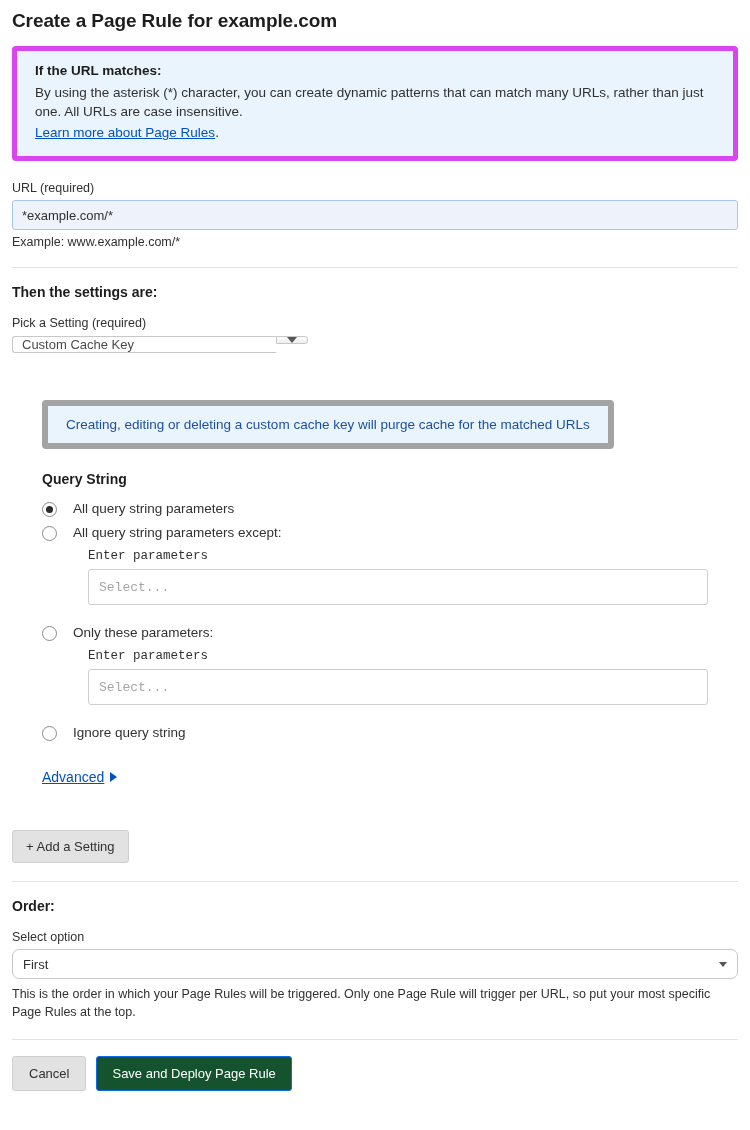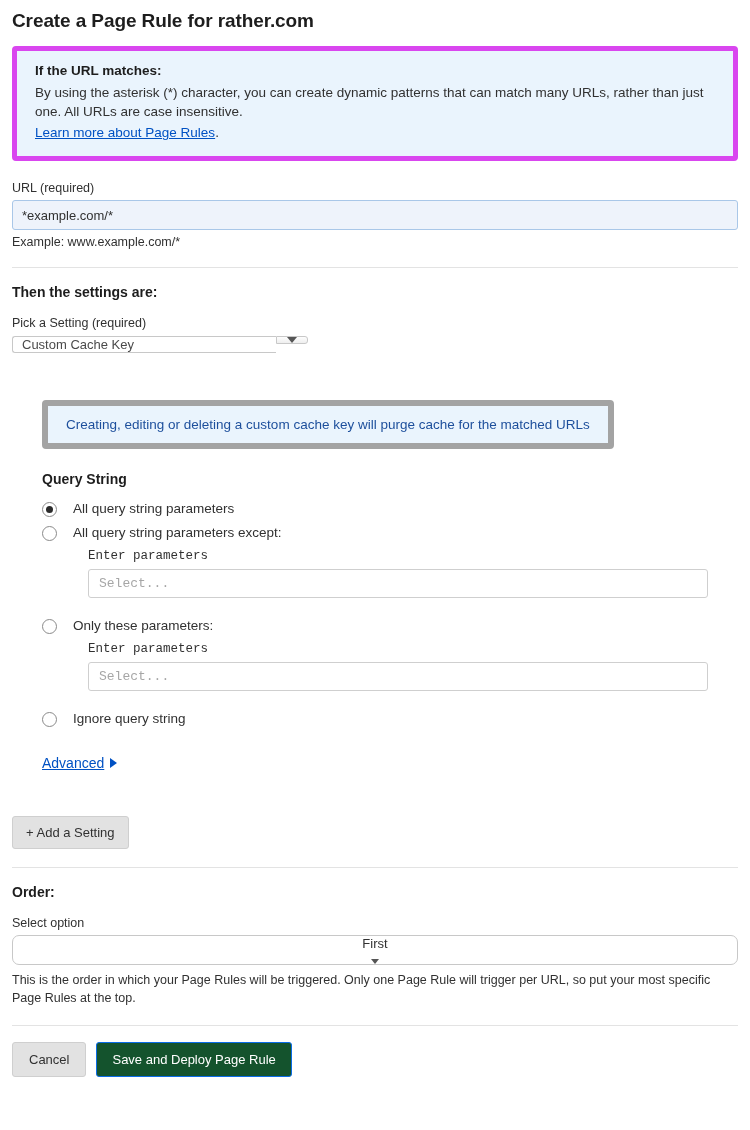--- a/index.html
+++ b/index.html
@@ -175,21 +175,21 @@
     margin-bottom: 20px;
     font-family: Liberation Mono, monospace;
   }
   .param-label {
     font-size: 12.5px;
     color: #313131;
     margin-bottom: 6px;
   }
   .param-select {
     width: 620px;
-    height: 29px;
+    height: 36px;
     border: 1px solid #cfcfcf;
     border-radius: 3px;
     background: #fff;
     display: flex;
     align-items: center;
     padding: 0 10px;
     font-size: 13px;
     color: #a6a6a6;
   }
   .advanced {
@@ -226,21 +226,20 @@
     height: 30px;
     border: 1px solid #c8c8c8;
     border-radius: 7px;
     background: #fff;
     display: flex;
     align-items: center;
     justify-content: space-between;
     padding: 0 10px;
     font-size: 13px;
     color: #313131;
-    flex-direction: column;
   }
   .small-caret {
     width: 0; height: 0;
     border-left: 4px solid transparent;
     border-right: 4px solid transparent;
     border-top: 5px solid #555;
   }
   .order-hint {
     font-size: 12.5px;
     color: #313131;
@@ -267,21 +266,21 @@
     border-color: #0a6ce8;
     color: #ffffff;
     padding: 9px 15px;
   }
 </style>
 </head>
 <body>
 
 <div class="page">
 
-  <div class="page-title">Create a Page Rule for rather.com</div>
+  <div class="page-title">Create a Page Rule for example.com</div>
 
   <div class="callout">
     <div class="callout-title">If the URL matches:</div>
     <div class="callout-text">By using the asterisk (*) character, you can create dynamic patterns that can match many URLs, rather than just one. All URLs are case insensitive.</div>
     <span class="callout-link">Learn more about Page Rules</span><span class="callout-text">.</span>
   </div>
 
   <div class="field-label">URL (required)</div>
   <input class="text-input" type="text" value="*example.com/*" style="">
   <div class="hint">Example: www.example.com/*</div>

